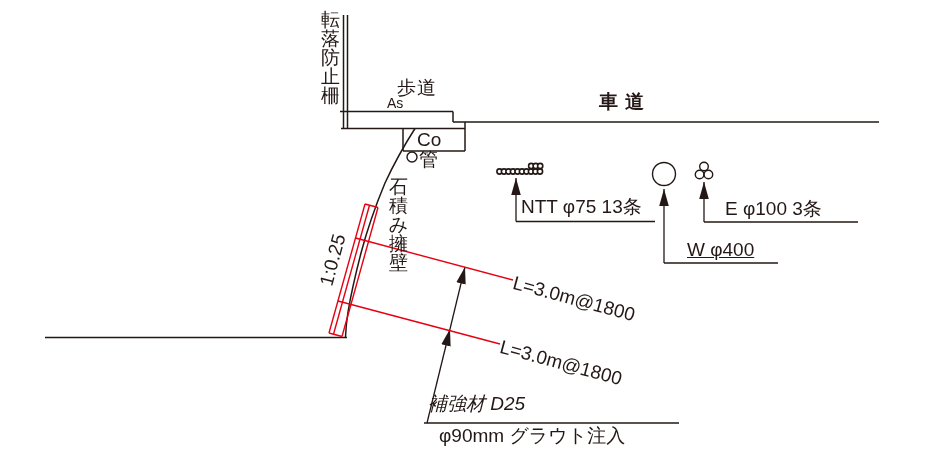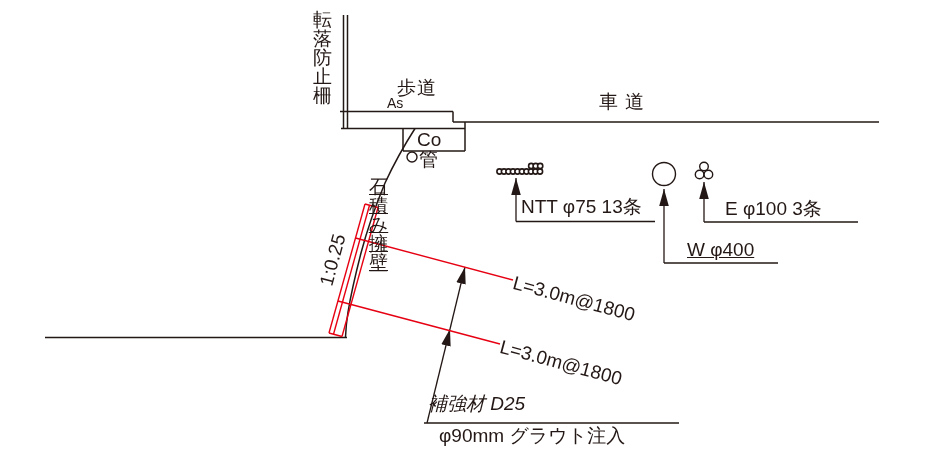--- a/index.html
+++ b/index.html
@@ -25,21 +25,21 @@
     word-break:break-all;
     line-height:1.0;
     letter-spacing:0;
     text-align:center;
   }
   .rot15{transform-origin:0 0;transform:rotate(15.2deg);}
   .slope-lbl{
     transform:translate(-50%,-50%) rotate(-75deg);
     transform-origin:50% 50%;
   }
-  .spaced{letter-spacing:7px;}
+  .spaced{letter-spacing:7px;font-weight:bold;}
 </style>
 </head>
 <body>
 
 <div id="stage">
 
   <svg id="linework" width="936" height="470" viewBox="0 0 936 470">
     <defs>
       <marker id="arrow" viewBox="0 0 12 8" refX="12" refY="4" markerWidth="13" markerHeight="9" orient="auto">
         <path d="M12,4 L0,0.6 L0,7.4 z" fill="#231815"></path>
@@ -117,33 +117,33 @@
       <line x1="369.5" y1="205.2" x2="333.5" y2="334.2"></line>
       <line x1="378" y1="207.5" x2="342" y2="336.5"></line>
       <line x1="365" y1="204" x2="378" y2="207.5"></line>
       <line x1="329" y1="333" x2="342" y2="336.5"></line>
 
       <line x1="355.5" y1="238" x2="513" y2="280"></line>
       <line x1="338" y1="301" x2="500" y2="344"></line>
     </g>
   </svg>
 
-  <div class="lbl vert" style="left:312px;top:10px;">転落防止柵</div>
+  <div class="lbl vert" style="left:320px;top:10px;">転落防止柵</div>
 
   <div class="lbl" style="left:397px;top:78px;letter-spacing:1px;">歩道</div>
 
   <div class="lbl spaced" style="left:599px;top:92px;">車道</div>
 
   <div class="lbl" style="left:387px;top:96px;font-size:14px;">As</div>
 
   <div class="lbl" style="left:417px;top:130px;">Co</div>
 
   <div class="lbl" style="left:419px;top:150px;">管</div>
 
-  <div class="lbl vert" style="left:368px;top:177px;text-decoration:underline;">石積み擁壁</div>
+  <div class="lbl vert" style="left:388px;top:177px;">石積み擁壁</div>
 
   <div class="lbl slope-lbl" style="left:333px;top:260px;">1:0.25</div>
 
   <div class="lbl" style="left:521px;top:197px;">NTT φ75 13条</div>
 
   <div class="lbl" style="left:725px;top:199px;">E φ100 3条</div>
 
   <div class="lbl" style="left:687px;top:240px;text-decoration:underline;">W φ400</div>
 
   <div class="lbl rot15" style="left:516px;top:273px;">L=3.0m@1800</div>

